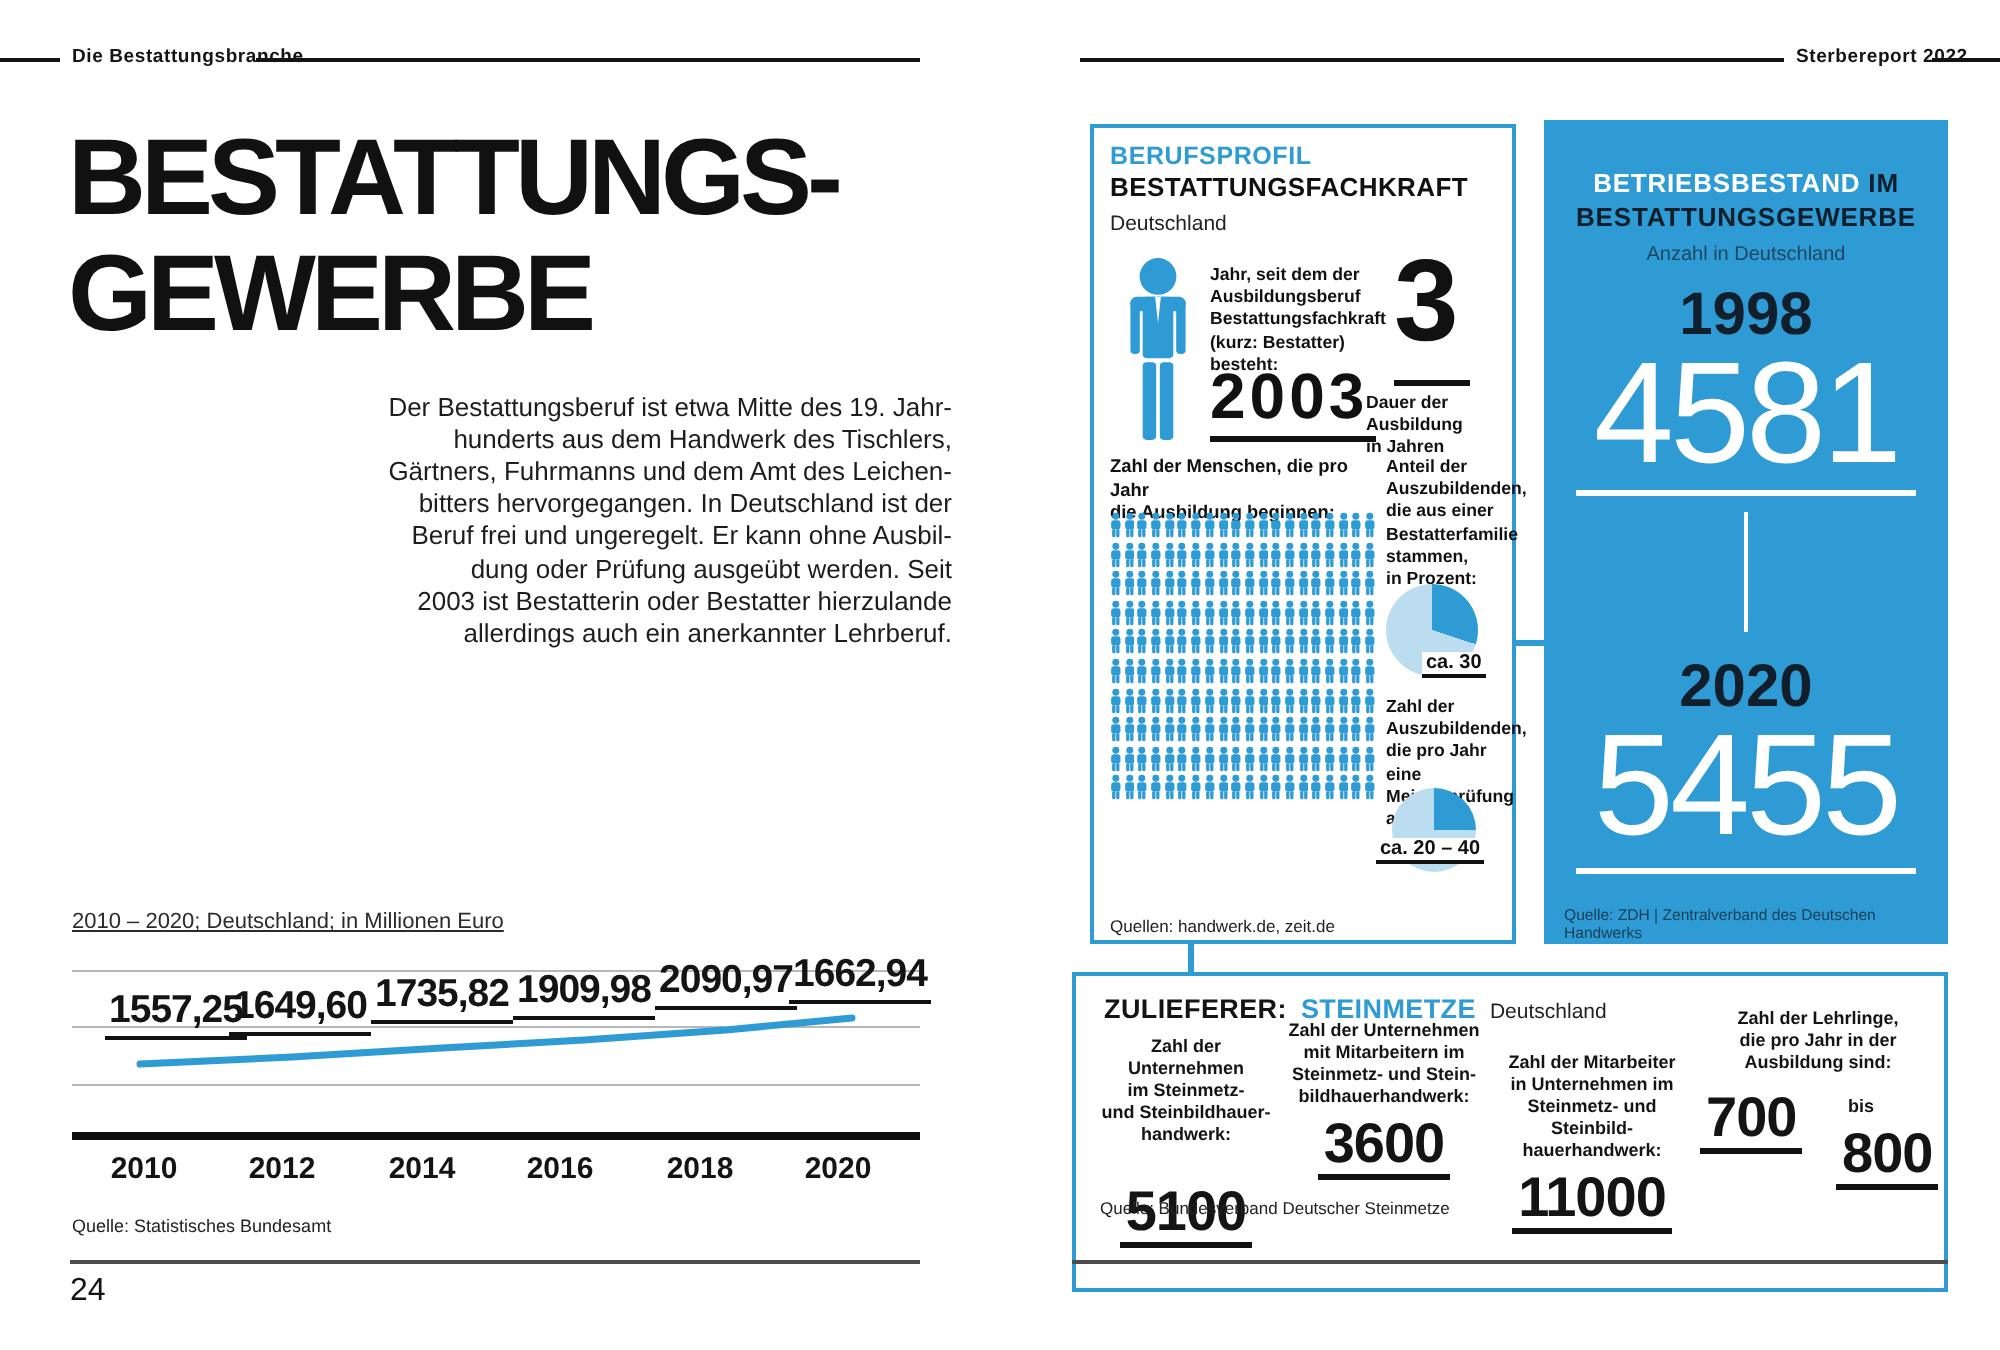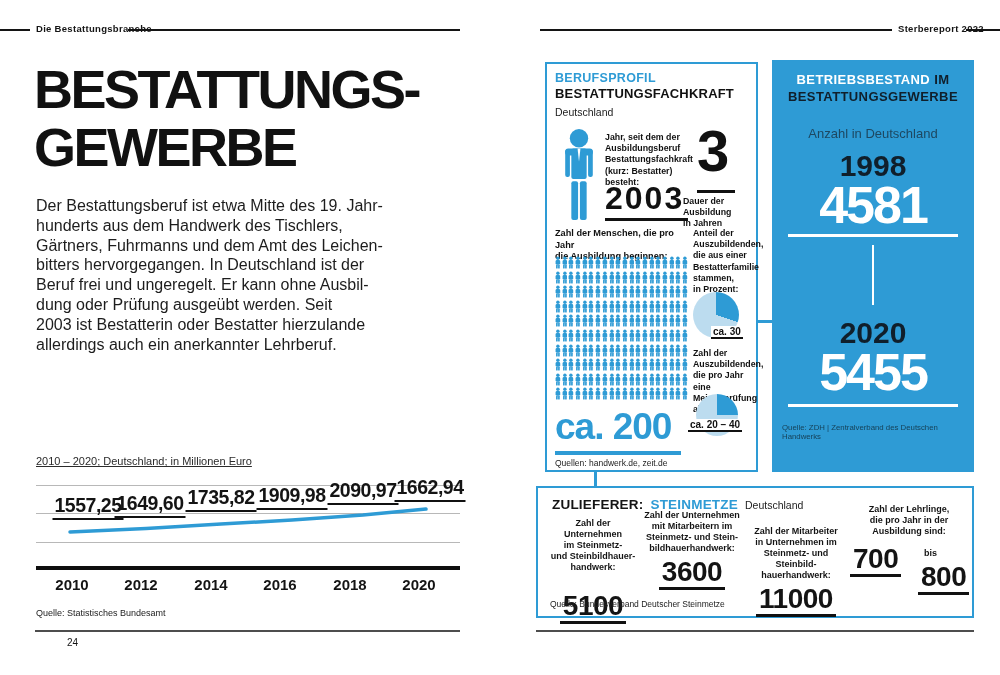--- a/index.html
+++ b/index.html
@@ -5,35 +5,35 @@
   :root{ --accent:#2e9bd5; --pielight:#bcdcef; --ink:#141414; }
   *{ margin:0; padding:0; box-sizing:border-box; }
   body{ font-family:"Liberation Sans", sans-serif; background:#e8e8e8; }
   #page{ position:relative; width:1000px; height:675px; background:#ffffff; overflow:hidden; color:var(--ink); }
   .abs{ position:absolute; }
   .rule{ background:#141414; height:1.5px; }
   .hdr-txt{ font-size:9.5px; font-weight:600; letter-spacing:.3px; color:#141414; }
 
   
   .headline{ font-size:54px; font-weight:800; letter-spacing:-2.5px; line-height:1.08; color:#111; white-space:pre-line; }
-  .bodytext{ font-size:16px; line-height:1.24; color:#1d1d1d; white-space:pre-line; }
+  .bodytext{ font-size:13px; line-height:1.24; color:#1d1d1d; white-space:pre-line;text-align:right; }
   .chart-title{ font-size:13.5px; font-weight:800; letter-spacing:.2px; }
   .chart-title .hl{ color:var(--accent); }
   .chart-sub{ font-size:11px; color:#2b2b2b;text-decoration:underline; }
   #chart{ left:36px; top:480px; width:424px; height:112px; }
   .gridline{ position:absolute; left:0; width:424px; height:1px; background:#b8b8b8; }
   .g0{top:5px}.g1{top:33px}.g2{top:62px}
   .axis{ position:absolute; left:0; top:86px; width:424px; height:3.5px; background:#0e0e0e; }
   #trend{ position:absolute; left:0; top:0; z-index:1; }
   .vl{ position:absolute; transform:translateX(-50%); font-size:19.5px; font-weight:800; letter-spacing:-.5px; border-bottom:2.5px solid #111; padding:0 2px 1px 2px; z-index:2; white-space:nowrap; }
   .v0{left:52px;top:14px}.v1{left:114px;top:12px}.v2{left:185px;top:6px}.v3{left:256px;top:4px}.v4{left:327px;top:-1px}.v5{left:394px;top:-4px}
   .yr{ position:absolute; transform:translateX(-50%); top:96px; font-size:15px; font-weight:600; }
   .y0{left:36px}.y1{left:105px}.y2{left:175px}.y3{left:244px}.y4{left:314px}.y5{left:383px}
   .src{ font-size:9px; color:#222; }
-  .pagenum{ font-size:10px; color:#141414;margin-left:32px; }
+  .pagenum{ font-size:16px; color:#141414; }
   .footline{ background:#4d4d4d; height:1.5px; }
 
   
   #bp-box{ left:545px; top:62px; width:213px; height:410px; border:2px solid var(--accent); background:#fff; }
   .kicker{ font-size:12.5px; font-weight:800; letter-spacing:.3px; color:var(--accent); }
   .boxtitle{ font-size:13px; font-weight:800; letter-spacing:.2px; color:#111; }
   .region{ font-size:10.5px; color:#222; }
   .slabel{ font-size:8.8px; font-weight:700; line-height:1.27; white-space:pre-line; color:#111; }
   .bignum-bk{ font-weight:800; color:#111; }
   #bp-2003{ font-size:32px; letter-spacing:2px; border-bottom:3px solid #111; padding:0 4px 1px 0; }
@@ -43,29 +43,29 @@
   .pico{ width:5.8px; height:13px; margin:0 .9px 1.6px 0; fill:var(--accent); }
   #ca200{ left:8px; top:342px; font-size:37px; font-weight:800; letter-spacing:-1px; color:var(--accent); border-bottom:4px solid var(--accent); padding:0 10px 3px 0; }
   .pie{ position:absolute; border-radius:50%; }
   .pie-lbl{ position:absolute; font-size:10px; font-weight:800; color:#111; border-bottom:2px solid #111; background:#fff; padding:0 2px; z-index:3; white-space:nowrap; }
   .srcsmall{ font-size:8.5px; color:#222; }
 
   
   #bb-box{ left:772px; top:60px; width:202px; height:412px; background:var(--accent); text-align:center; color:#fff; }
   .bb-t1{ font-size:13px; font-weight:800; letter-spacing:.4px; line-height:1.3; }
   .bb-dark{ color:#101f2b; }
-  .bb-sub{ font-size:13px; color:#1d4862; margin-top:20px; }
+  .bb-sub{ font-size:10px; color:#1d4862; margin-top:4px; }
   .bb-year{ font-size:30px; font-weight:800; color:#101f2b; line-height:1; }
-  .bb-val{ font-size:52px; font-weight:700; color:#fff; line-height:.95; letter-spacing:-2px;text-align:center; }
+  .bb-val{ font-size:72px; font-weight:400; color:#fff; line-height:.95; letter-spacing:-2px;text-align:center; }
   .bb-hr{ width:170px; height:3px; background:#fff; margin:4px auto 0 auto; }
   .bb-vline{ width:2.5px; height:60px; background:#fff; margin:8px auto 0 auto; }
   .bb-src{ font-size:7.8px; color:#164259; text-align:left; padding:0 10px; margin-top:16px; }
 
   
-  #zl-box{ left:536px; top:486px; width:438px; height:132px; border:2.5px solid var(--accent); background:#fff; }
+  #zl-box{ left:536px; top:486px; width:438px; height:160px; border:2.5px solid var(--accent); background:#fff; }
   .zl-title{ left:14px; top:9px; display:flex; align-items:baseline; gap:7px; }
   .zl-b{ font-size:13.5px; font-weight:800; letter-spacing:.2px; }
   .zl-a{ color:var(--accent); }
   .zl-col{ position:absolute; text-align:center; }
   .zl-cap{ font-size:9px; font-weight:700; line-height:1.22; white-space:pre-line; }
   .zl-val{ display:inline-block; font-size:28px; font-weight:800; letter-spacing:-.5px; border-bottom:3px solid #111; padding:0 3px 1px 3px; line-height:1.05; }
   .zl-bis{ position:absolute; font-size:9px; font-weight:700; }
 
   .conn{ background:var(--accent); }
 </style>
@@ -763,21 +763,20 @@
         <svg viewBox="0 0 6 13" class="pico">
           <use href="#pico-shape" xlink:href="#pico-shape"></use>
         </svg>
         <svg viewBox="0 0 6 13" class="pico">
           <use href="#pico-shape" xlink:href="#pico-shape"></use>
         </svg>
         <svg viewBox="0 0 6 13" class="pico">
           <use href="#pico-shape" xlink:href="#pico-shape"></use>
         </svg>
       </div>
-    <div class="abs" id="ca200">ca. 200</div>
 
     <div class="abs slabel" style="left:146px;top:164px;width:64px">Anteil der
 Auszubildenden,
 die aus einer
 Bestatterfamilie
 stammen,
 in Prozent:</div>
     <div class="abs pie" id="pie-family" style="left: 146px; top: 228px; width: 46px; height: 46px; background: conic-gradient(var(--accent) 0 30%, var(--pielight) 30% 100%);"></div>
     <div class="pie-lbl" style="left:164px;top:262px">ca. 30</div>
 
@@ -786,21 +785,21 @@
 die pro Jahr eine
 Meisterprüfung
 ablegen:</div>
     <div class="abs pie" id="pie-meister" style="left: 149px; top: 330px; width: 42px; height: 42px; background: conic-gradient(var(--accent) 0 25%, var(--pielight) 25% 100%);"></div>
     <div class="pie-lbl" style="left:141px;top:355px">ca. 20 – 40</div>
 
     <div class="abs srcsmall" style="left:8px;top:394px">Quellen: handwerk.de, zeit.de</div>
   </div>
 
   <div class="abs" id="bb-box">
-    <div style="padding-top:12px">
+    <div style="padding-top:24px">
       <div class="bb-t1"><span>BETRIEBSBESTAND</span><span class="bb-dark"> IM</span></div>
       <div class="bb-t1 bb-dark">BESTATTUNGSGEWERBE</div>
       <div class="bb-sub">Anzahl in Deutschland</div>
     </div>
     <div class="bb-year" style="margin-top:10px">1998</div>
     <div class="bb-val">4581</div>
     <div class="bb-hr"></div>
     <div class="bb-vline"></div>
     <div class="bb-year" style="margin-top:13px">2020</div>
     <div class="bb-val">5455</div>

